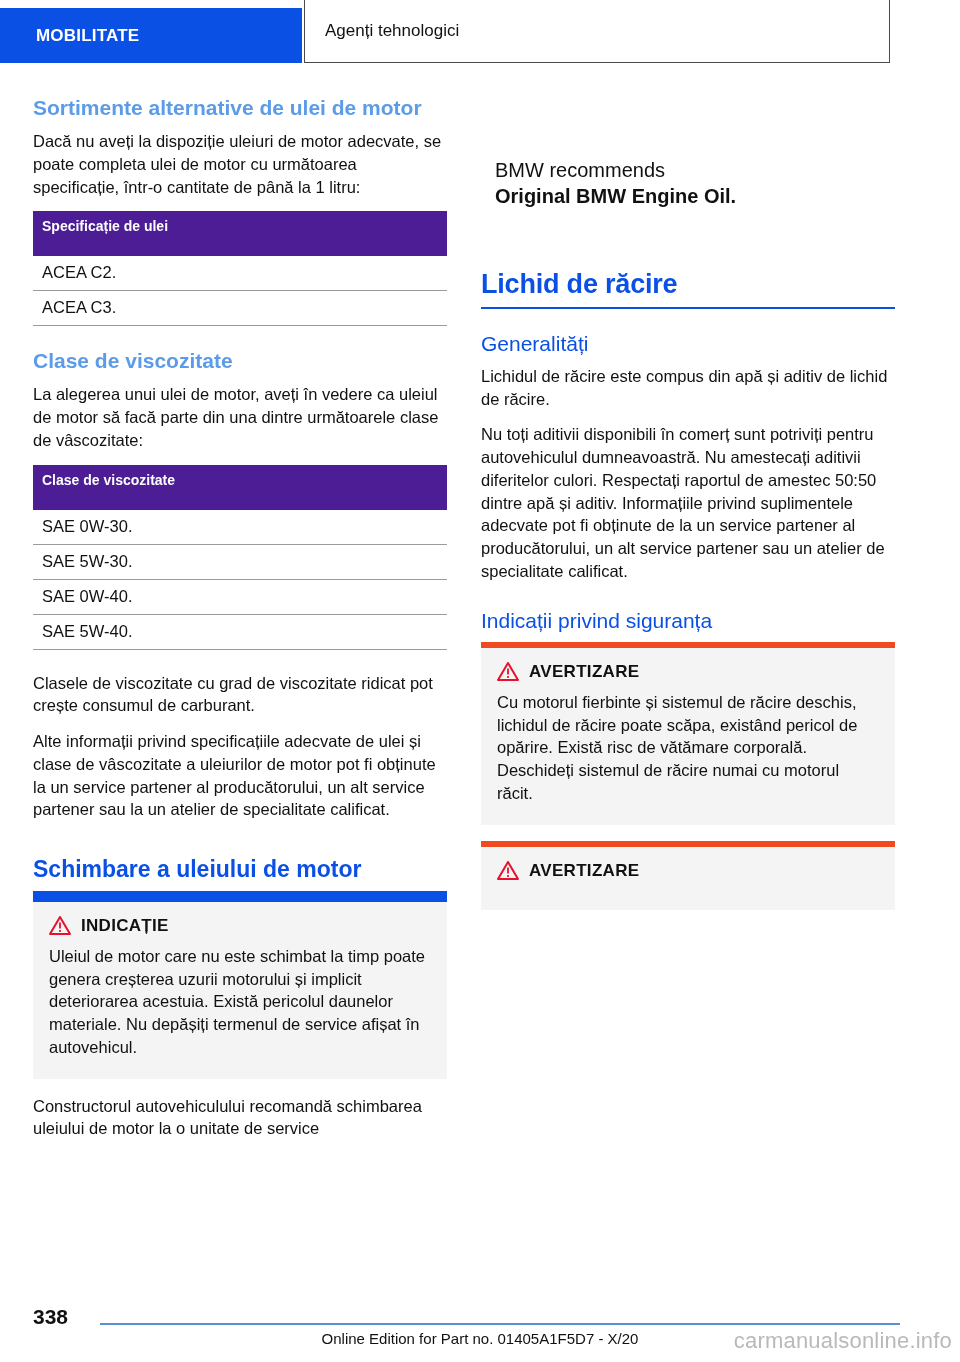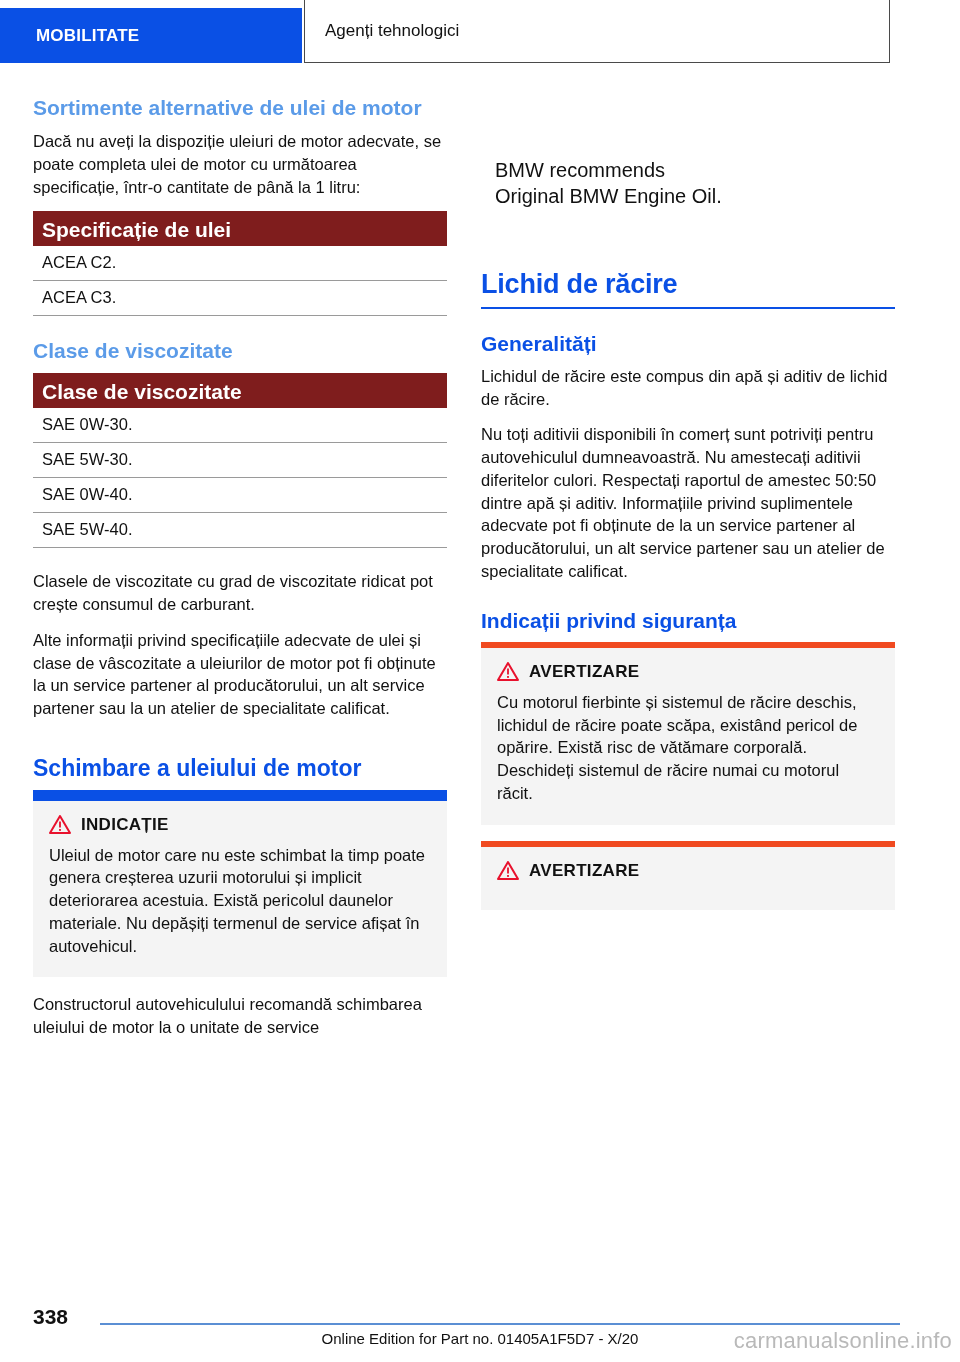--- a/index.html
+++ b/index.html
@@ -100,21 +100,21 @@
   }
   h2.sub-blue-light {
     font-size: 21px;
     font-weight: bold;
     color: #5B9BE8;
     margin: 0 0 9px 0;
     line-height: 1.24;
   }
   h2.sub-blue-strong {
     font-size: 21px;
-    font-weight: bold;
+    font-weight: normal;
     color: #0A50E5;
     margin: 0 0 8px 0;
     line-height: 1.24;
   }
 
   
   p.body {
     font-size: 16.5px;
     line-height: 1.38;
     margin: 0 0 13px 0;
@@ -125,25 +125,25 @@
   .spacer-sm { height: 12px; }
   .spacer-md { height: 22px; }
   .spacer-lg { height: 38px; }
 
   
   .tbl {
     width: 100%;
     margin: 3px 0 22px 0;
   }
   .tbl-head {
-    background: #7f1d1d;
+    background: #4c1d95;
     color: #ffffff;
-    font-size: 21px;
-    font-weight: bold;
-    padding: 7px 9px 4px 9px;
+    font-size: 14px;
+    font-weight: bold;
+    padding: 7px 9px 22px 9px;
     box-sizing: border-box;
   }
   .tbl-row {
     font-size: 16.5px;
     color: #111111;
     padding: 7px 9px 8px 9px;
     border-bottom: 1.5px solid #9a9a9a;
     box-sizing: border-box;
   }
 
@@ -183,21 +183,21 @@
   .bmw-block {
     margin: 62px 0 0 14px;
   }
   .bmw-line1 {
     font-size: 20px;
     color: #111111;
     line-height: 1.3;
   }
   .bmw-line2 {
     font-size: 20px;
-    font-weight: normal;
+    font-weight: bold;
     color: #111111;
     line-height: 1.3;
   }
 
   
   .footer {
     position: absolute;
     left: 0;
     bottom: 0;
     width: 960px;
@@ -255,20 +255,21 @@
   <h2 class="sub-blue-light">Sortimente alternative de ulei de motor</h2>
   <p class="body">Dacă nu aveți la dispoziție uleiuri de motor adec­vate, se poate completa ulei de motor cu urmă­toarea specificație, într-o cantitate de până la 1 li­tru:</p>
 
   <div class="tbl">
     <div class="tbl-head">Specificație de ulei</div>
     <div class="tbl-row">ACEA C2.</div>
     <div class="tbl-row">ACEA C3.</div>
   </div>
 
   <h2 class="sub-blue-light">Clase de viscozitate</h2>
+  <p class="body">La alegerea unui ulei de motor, aveți în vedere ca uleiul de motor să facă parte din una dintre urmă­toarele clase de vâscozitate:</p>
 
   <div class="tbl">
     <div class="tbl-head">Clase de viscozitate</div>
     <div class="tbl-row">SAE 0W-30.</div>
     <div class="tbl-row">SAE 5W-30.</div>
     <div class="tbl-row">SAE 0W-40.</div>
     <div class="tbl-row">SAE 5W-40.</div>
   </div>
 
   <p class="body">Clasele de viscozitate cu grad de viscozitate ridi­cat pot crește consumul de carburant.</p>

